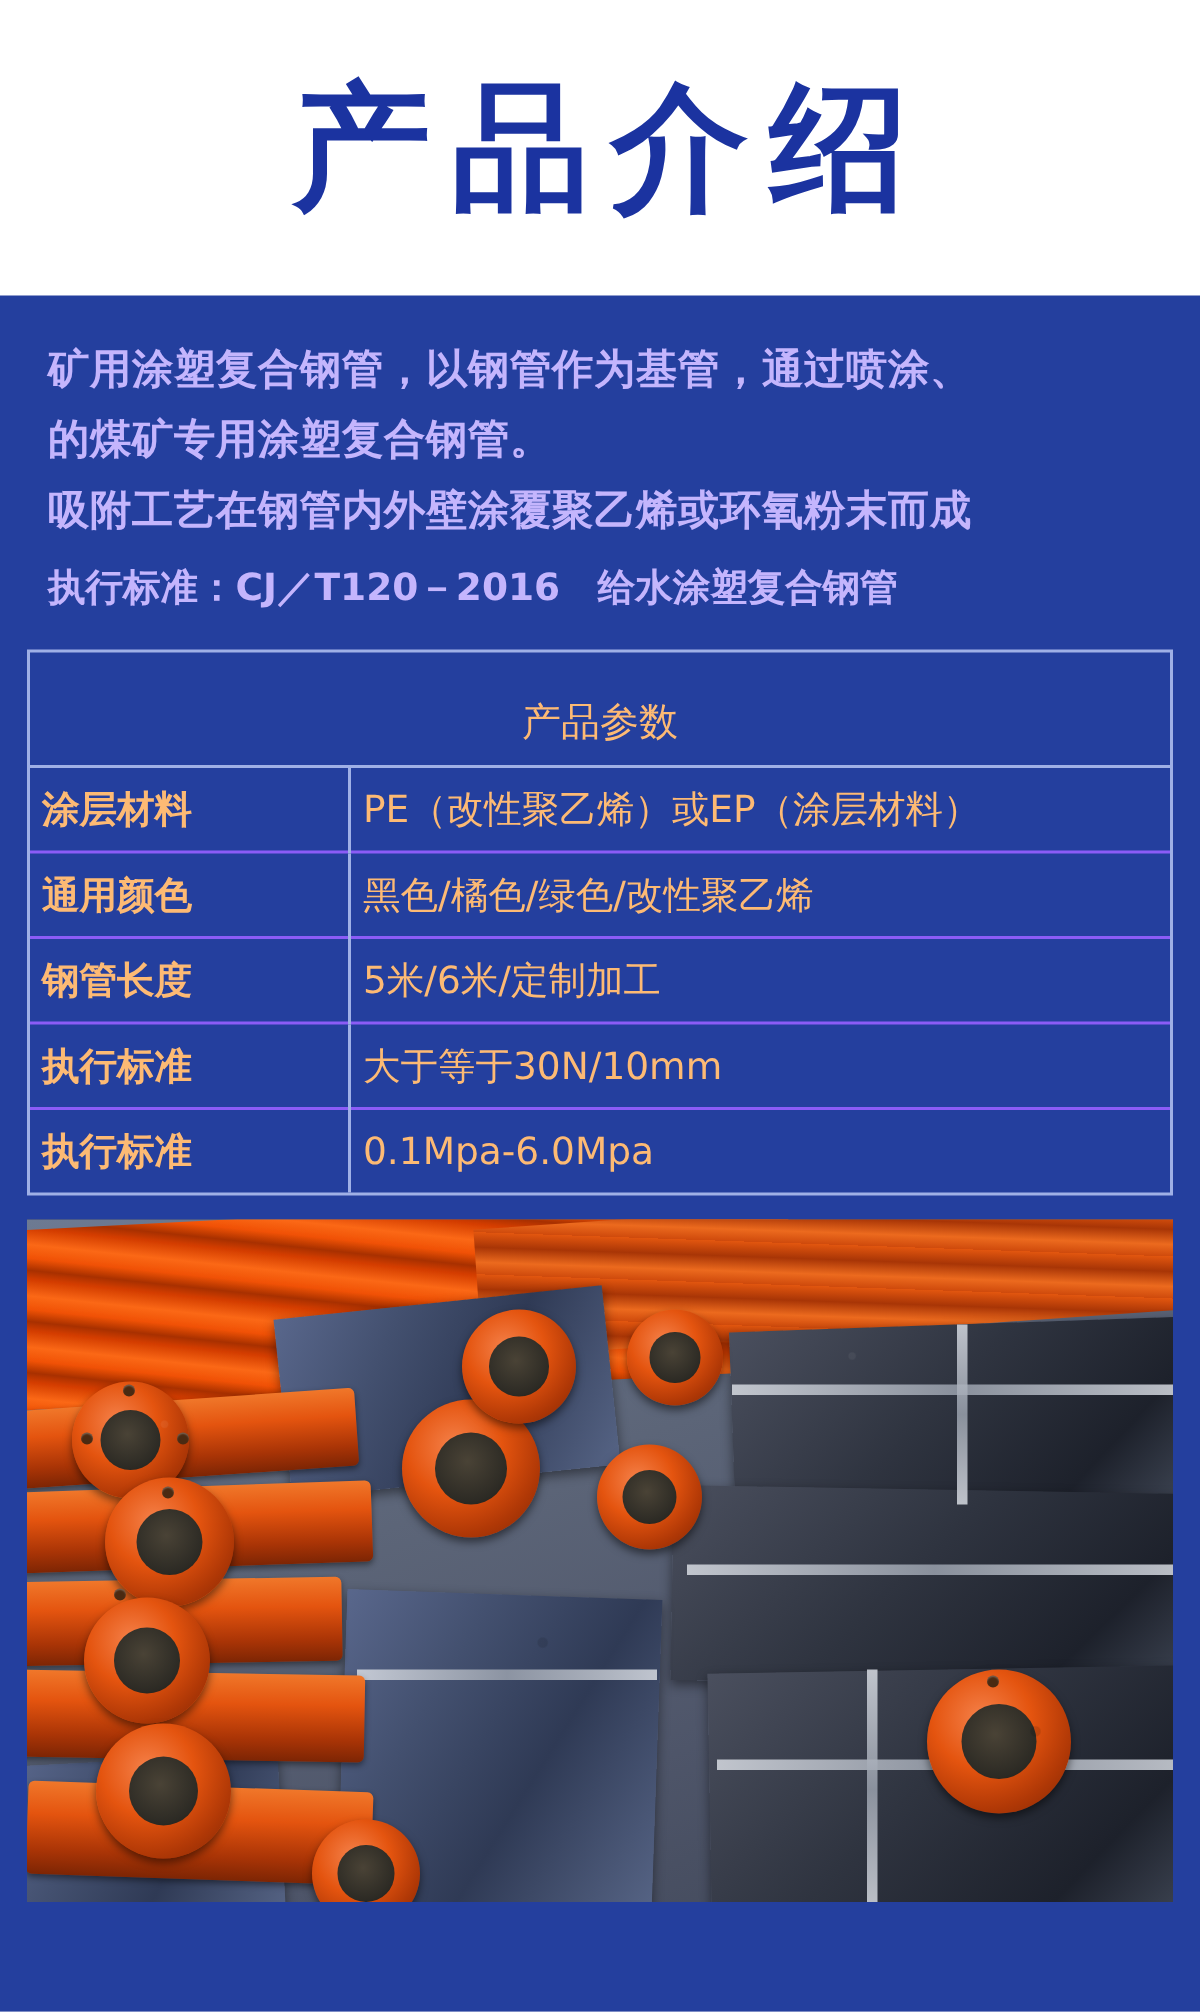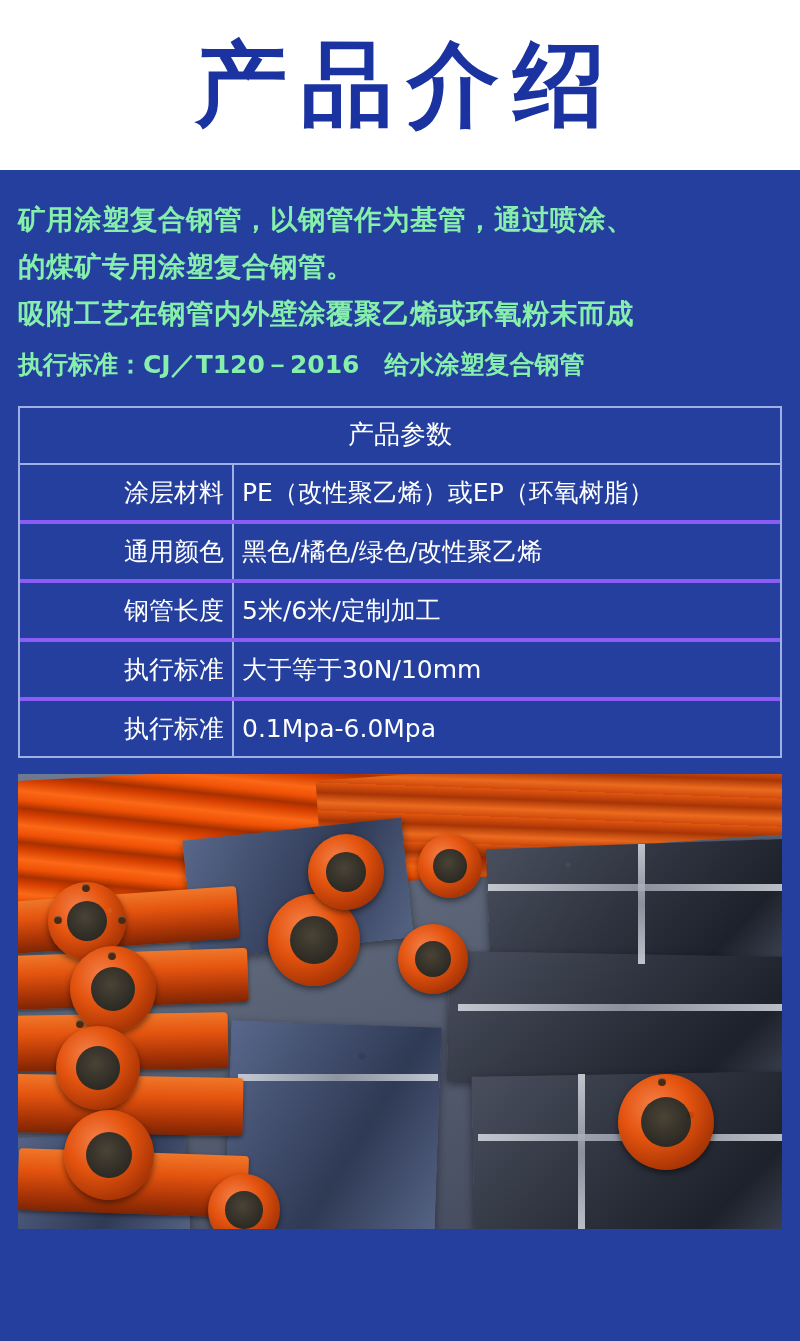--- a/index.html
+++ b/index.html
@@ -17,21 +17,21 @@
   .page {
     position: relative;
     width: 800px;
     height: 1341px;
     background: #ffffff;
     box-sizing: border-box;
   }
 
   
   .title-band {
-    height: 170px;
+    height: 197px;
     background: #ffffff;
     display: flex;
     align-items: center;
     justify-content: center;
   }
   .title-text {
     font-family: "DejaVu Sans", "Liberation Sans", sans-serif;
     font-weight: bold;
     font-size: 92px;
     letter-spacing: 14px;
@@ -42,22 +42,22 @@
 
   
   .blue-body {
     background: #243f9e;
     padding: 0 0 0 0;
     height: 1171px;
     box-sizing: border-box;
   }
 
   .intro {
-    padding: 26px 18px 0 18px;
-    color: #86efac;
+    padding: 26px 18px 0 32px;
+    color: #c4b5fd;
     font-family: "DejaVu Sans", "Liberation Sans", sans-serif;
     font-weight: bold;
     font-size: 27.5px;
     line-height: 47px;
     letter-spacing: 0.5px;
   }
   .intro p {
     margin: 0;
   }
   .standard-line {
@@ -68,44 +68,46 @@
 
   
   .table-wrap {
     margin: 18px 18px 0 18px;
     border: 2px solid #9fb0e6;
     box-sizing: border-box;
   }
   table.params {
     width: 100%;
     border-collapse: collapse;
-    color: #ffffff;
+    color: #fdba74;
     font-family: "DejaVu Sans", "Liberation Sans", sans-serif;
     font-size: 25px;
+    margin-top: 20px;
   }
   table.params th.caption {
     text-align: center;
     font-weight: normal;
     padding: 9px 0 11px 0;
     border-bottom: 2px solid #9fb0e6;
     font-size: 26px;
   }
   table.params td {
-    border-top: 4px solid #8b5cf6;
+    border-top: 2px solid #8b5cf6;
     padding: 11px 8px;
     vertical-align: middle;
   }
   table.params tr:first-child td {
     border-top: none;
   }
   td.label {
     width: 196px;
-    text-align: right;
+    text-align: left;
     border-right: 2px solid #9fb0e6;
     white-space: nowrap;
+    font-weight: bold;
   }
   td.value {
     padding-left: 14px;
     text-align: left;
   }
 
   
   .photo-wrap {
     margin: 16px 18px 0 18px;
     height: 455px;
@@ -237,21 +239,21 @@
     <div class="table-wrap">
       <table class="params">
         <thead>
           <tr>
             <th class="caption" colspan="2">产品参数</th>
           </tr>
         </thead>
         <tbody>
           <tr>
             <td class="label">涂层材料</td>
-            <td class="value">PE（改性聚乙烯）或EP（环氧树脂）</td>
+            <td class="value">PE（改性聚乙烯）或EP（涂层材料）</td>
           </tr>
           <tr>
             <td class="label">通用颜色</td>
             <td class="value">黑色/橘色/绿色/改性聚乙烯</td>
           </tr>
           <tr>
             <td class="label">钢管长度</td>
             <td class="value">5米/6米/定制加工</td>
           </tr>
           <tr>

